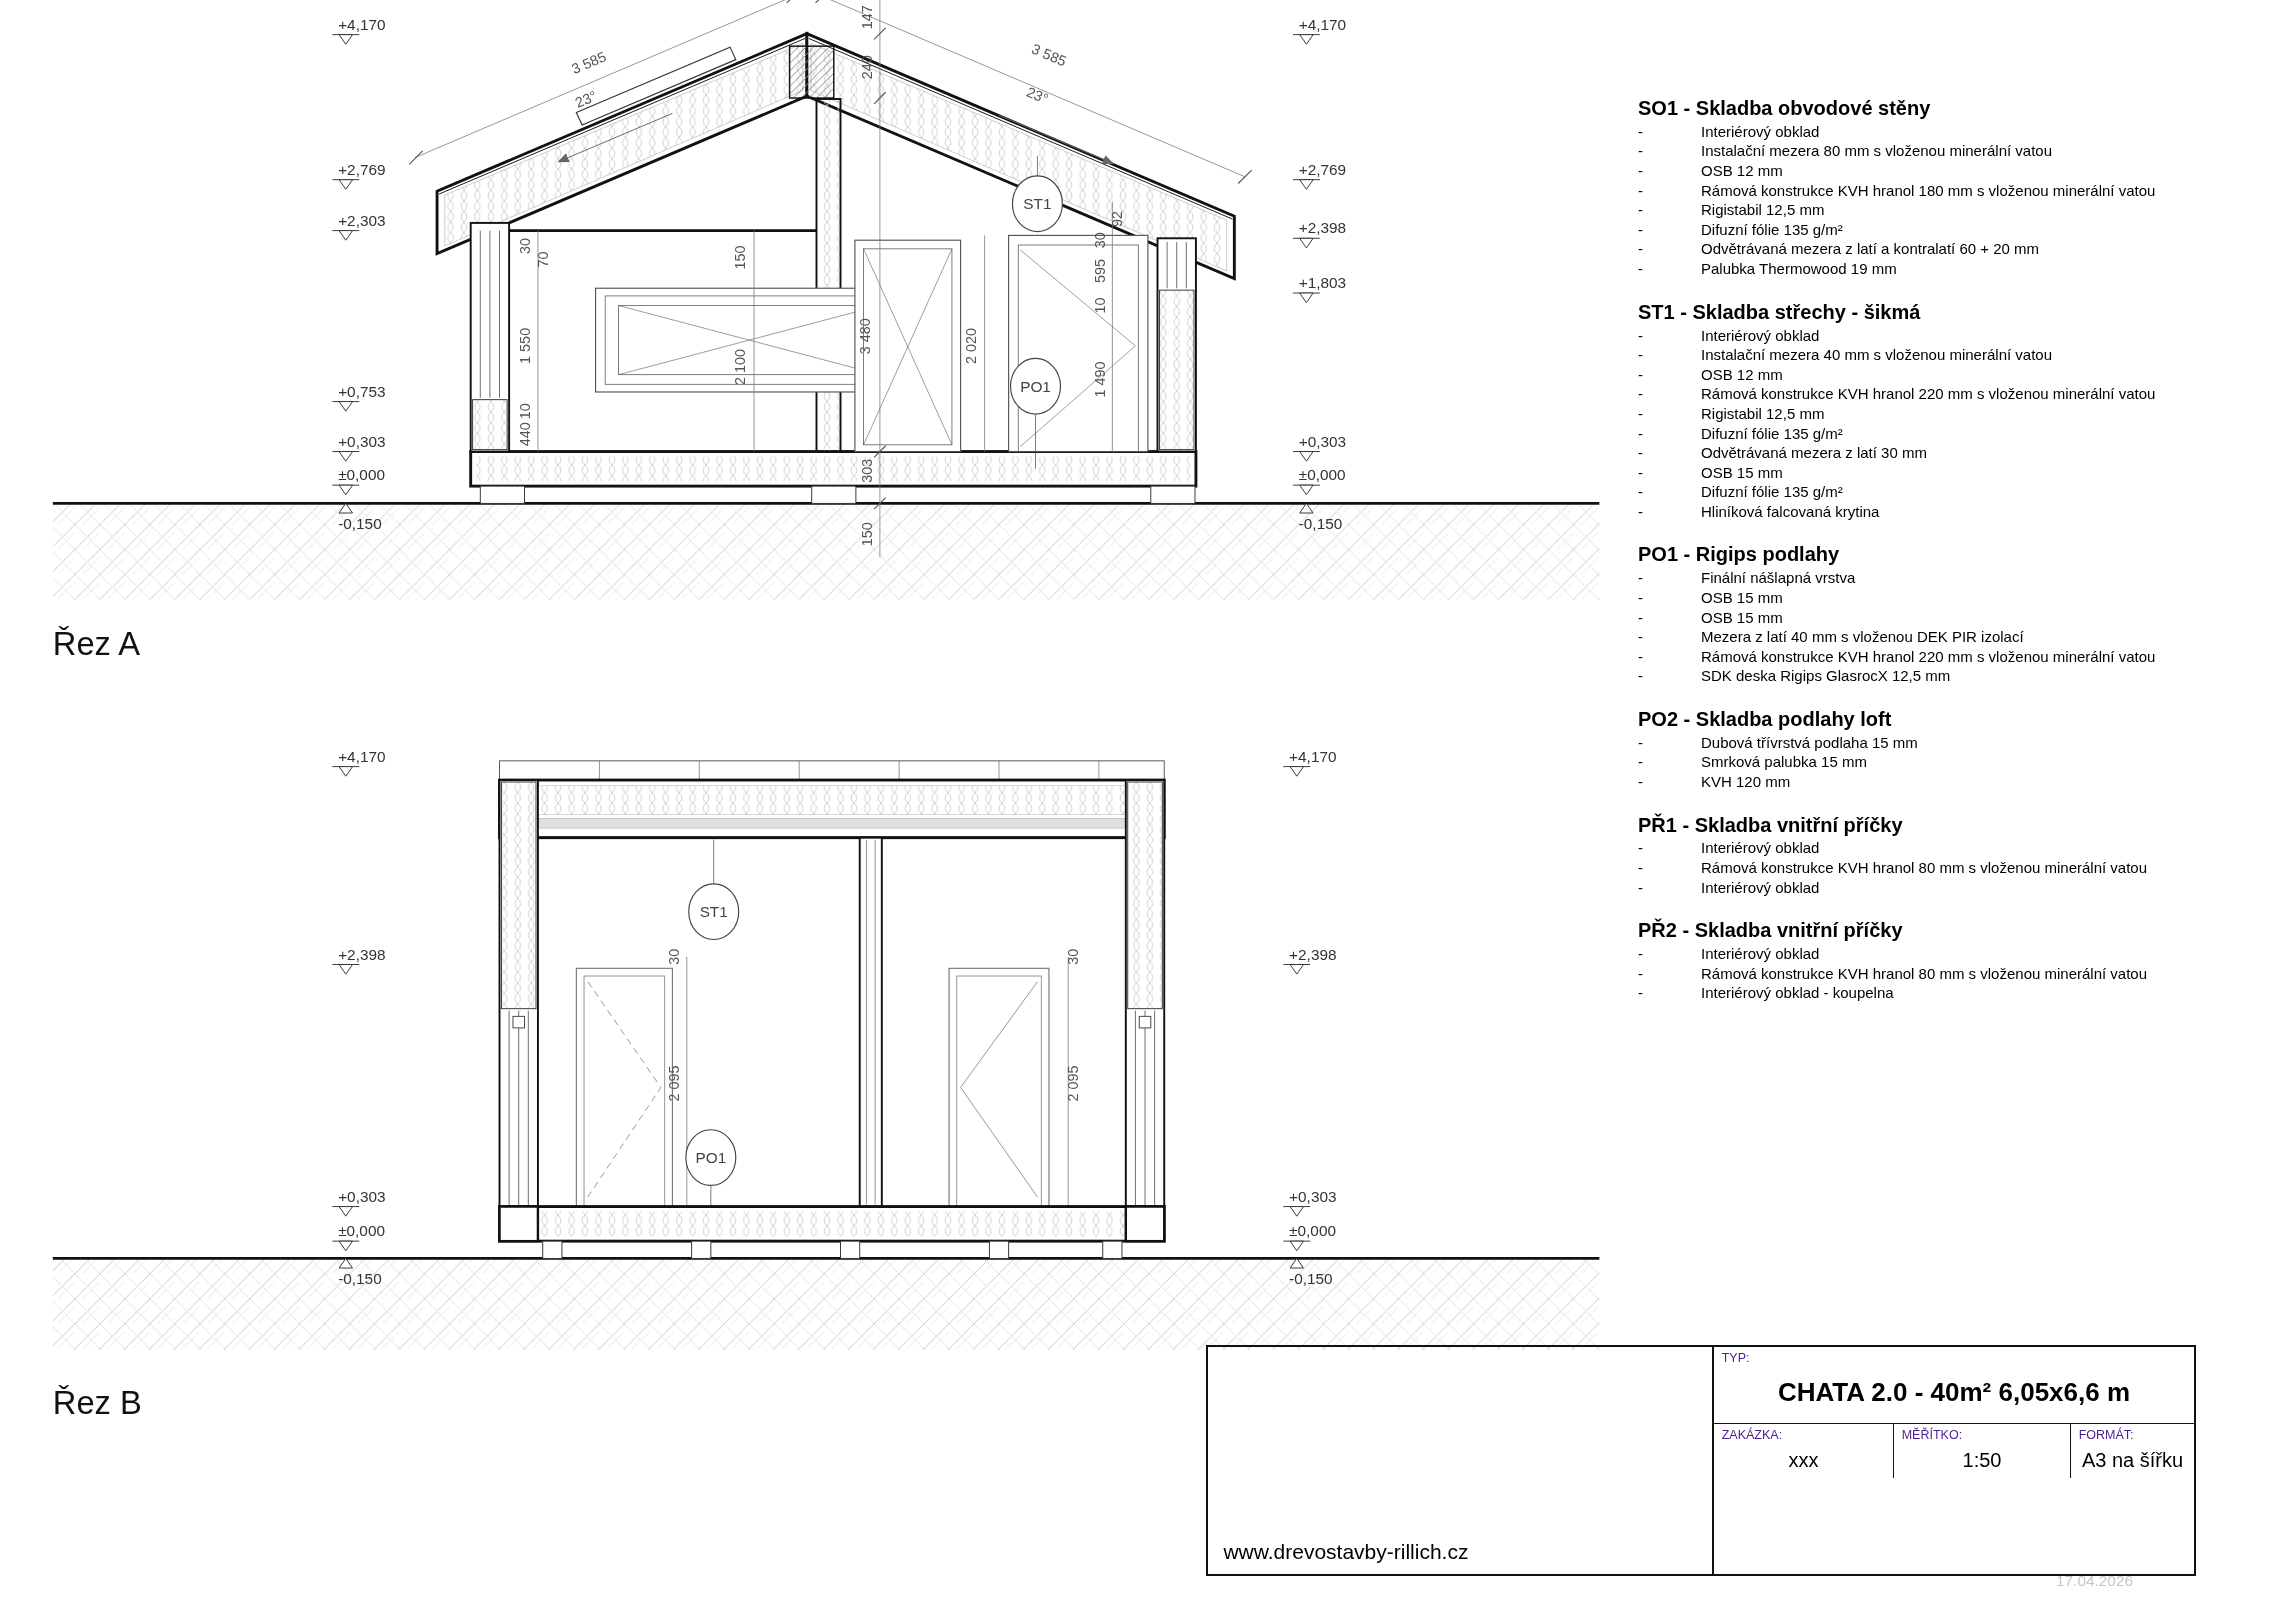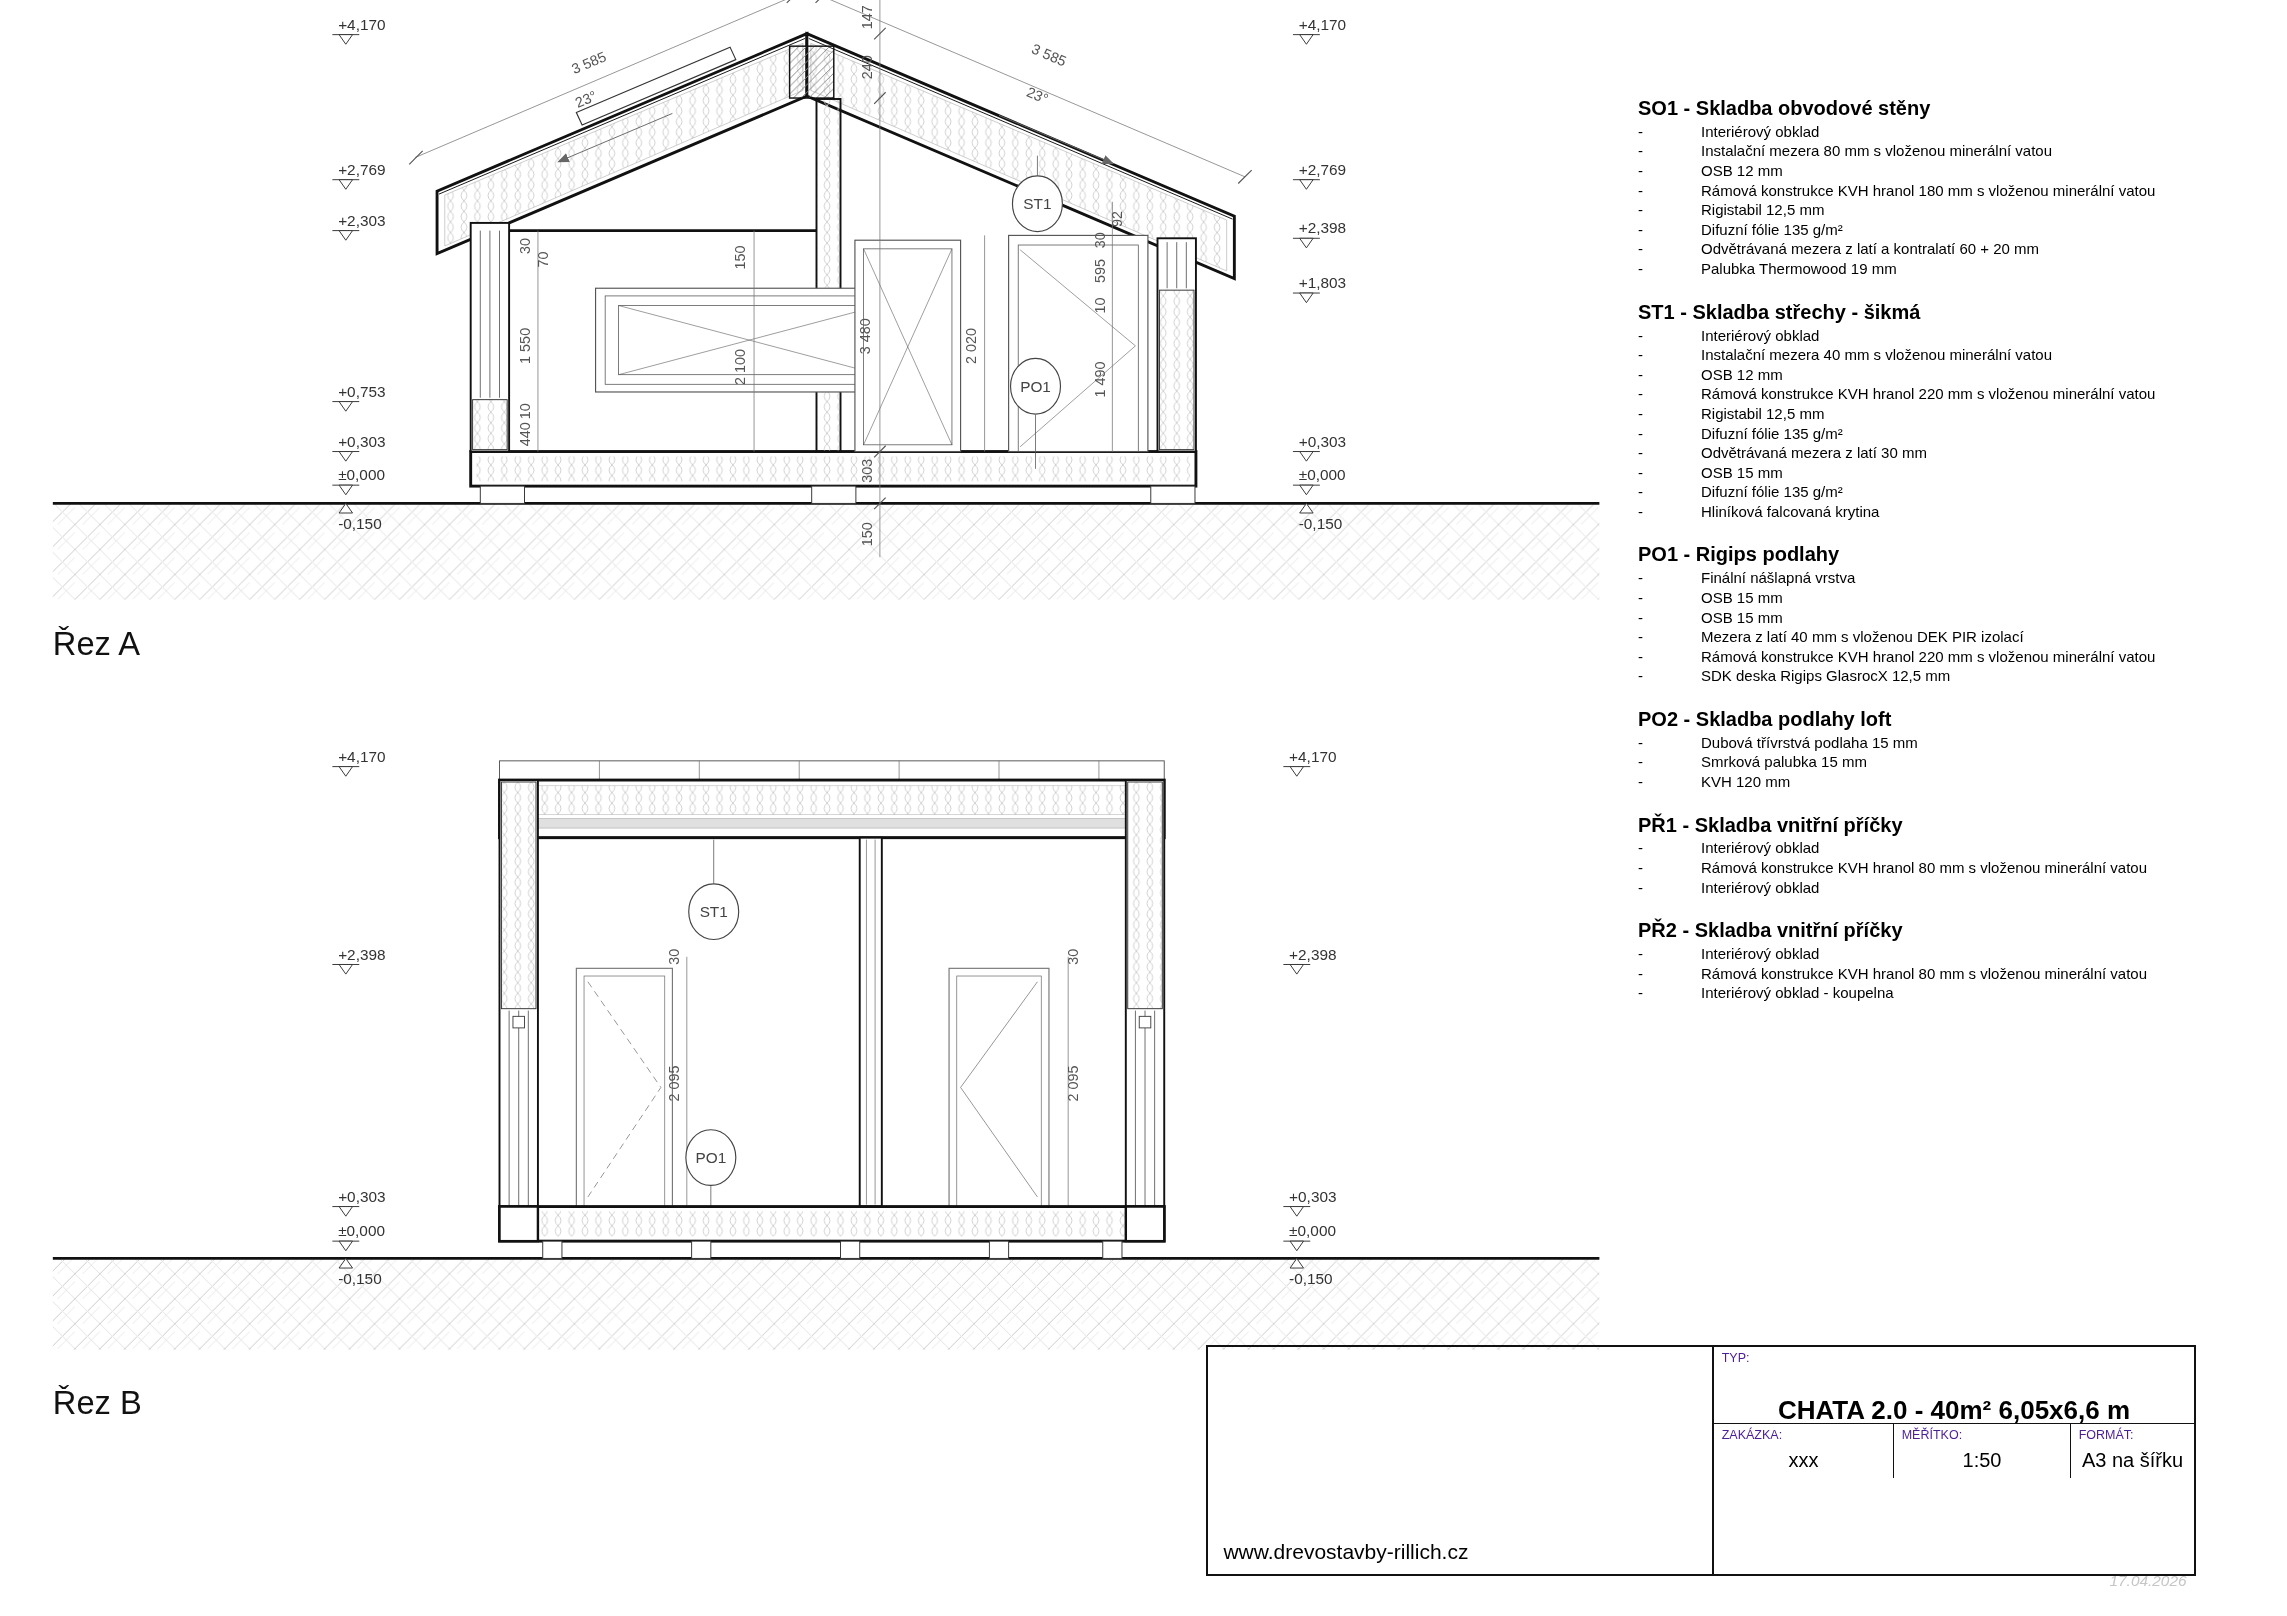--- a/index.html
+++ b/index.html
@@ -23,28 +23,28 @@
       border:2.9px solid #111;display:grid;grid-template-columns:506px 1fr;box-sizing:border-box;}
   .tb-logo{position:relative;border-right:2.9px solid #111;}
   .tb-logoRow{position:absolute;left:83px;top:42px;display:flex;align-items:center;}
   .tb-logoText{font-size:58px;font-weight:bold;letter-spacing:3.8px;margin-left:25px;}
   .tb-site{position:absolute;left:15.4px;bottom:9.6px;font-size:21px;}
   .tb-info{display:grid;grid-template-rows:77px 54px 50px 1fr;}
   .tb-row{position:relative;border-bottom:1.9px solid #111;}
   .tb-row:last-child{border-bottom:none;}
   .tb-lbl{position:absolute;left:7.7px;top:3.8px;font-size:12.5px;color:#4c1d95;}
   .tb-typ{display:flex;align-items:center;justify-content:center;height:100%;
-          font-size:26px;font-weight:bold;padding-top:14px;box-sizing:border-box;margin-top:18px;}
+          font-size:26px;font-weight:bold;padding-top:14px;box-sizing:border-box;}
   .tb-val{position:absolute;left:61px;bottom:7.7px;font-size:20px;}
   .tb-cells{display:grid;grid-template-columns:180px 177px 1fr;height:100%;}
   .tb-cell{position:relative;border-right:1.9px solid #111;}
   .tb-cell:last-child{border-right:none;}
   .tb-cval{position:absolute;left:0;right:0;bottom:5.8px;text-align:center;font-size:20px;}
-  .tb-date{position:absolute;left:2056px;top:1572px;width:184px;text-align:center;
-           font-size:15.4px;color:#c6c6c6;font-style:italic;}
+  .tb-date{position:absolute;left:2056px;top:1572px;width:184px;text-align:left;
+           font-size:15.4px;color:#c6c6c6;}
 </style>
 </head>
 <body>
 
 <div class="page">
 
 <svg width="1633" height="1441" viewBox="0 0 1700 1500" style="position:absolute;left:0;top:0">
   <defs>
     <pattern id="wool" width="14" height="22" patternUnits="userSpaceOnUse">
       <path d="M7,0 Q1,5.5 7,11 Q13,16.5 7,22" fill="none" stroke="#c9c9c9" stroke-width="0.9"></path>

